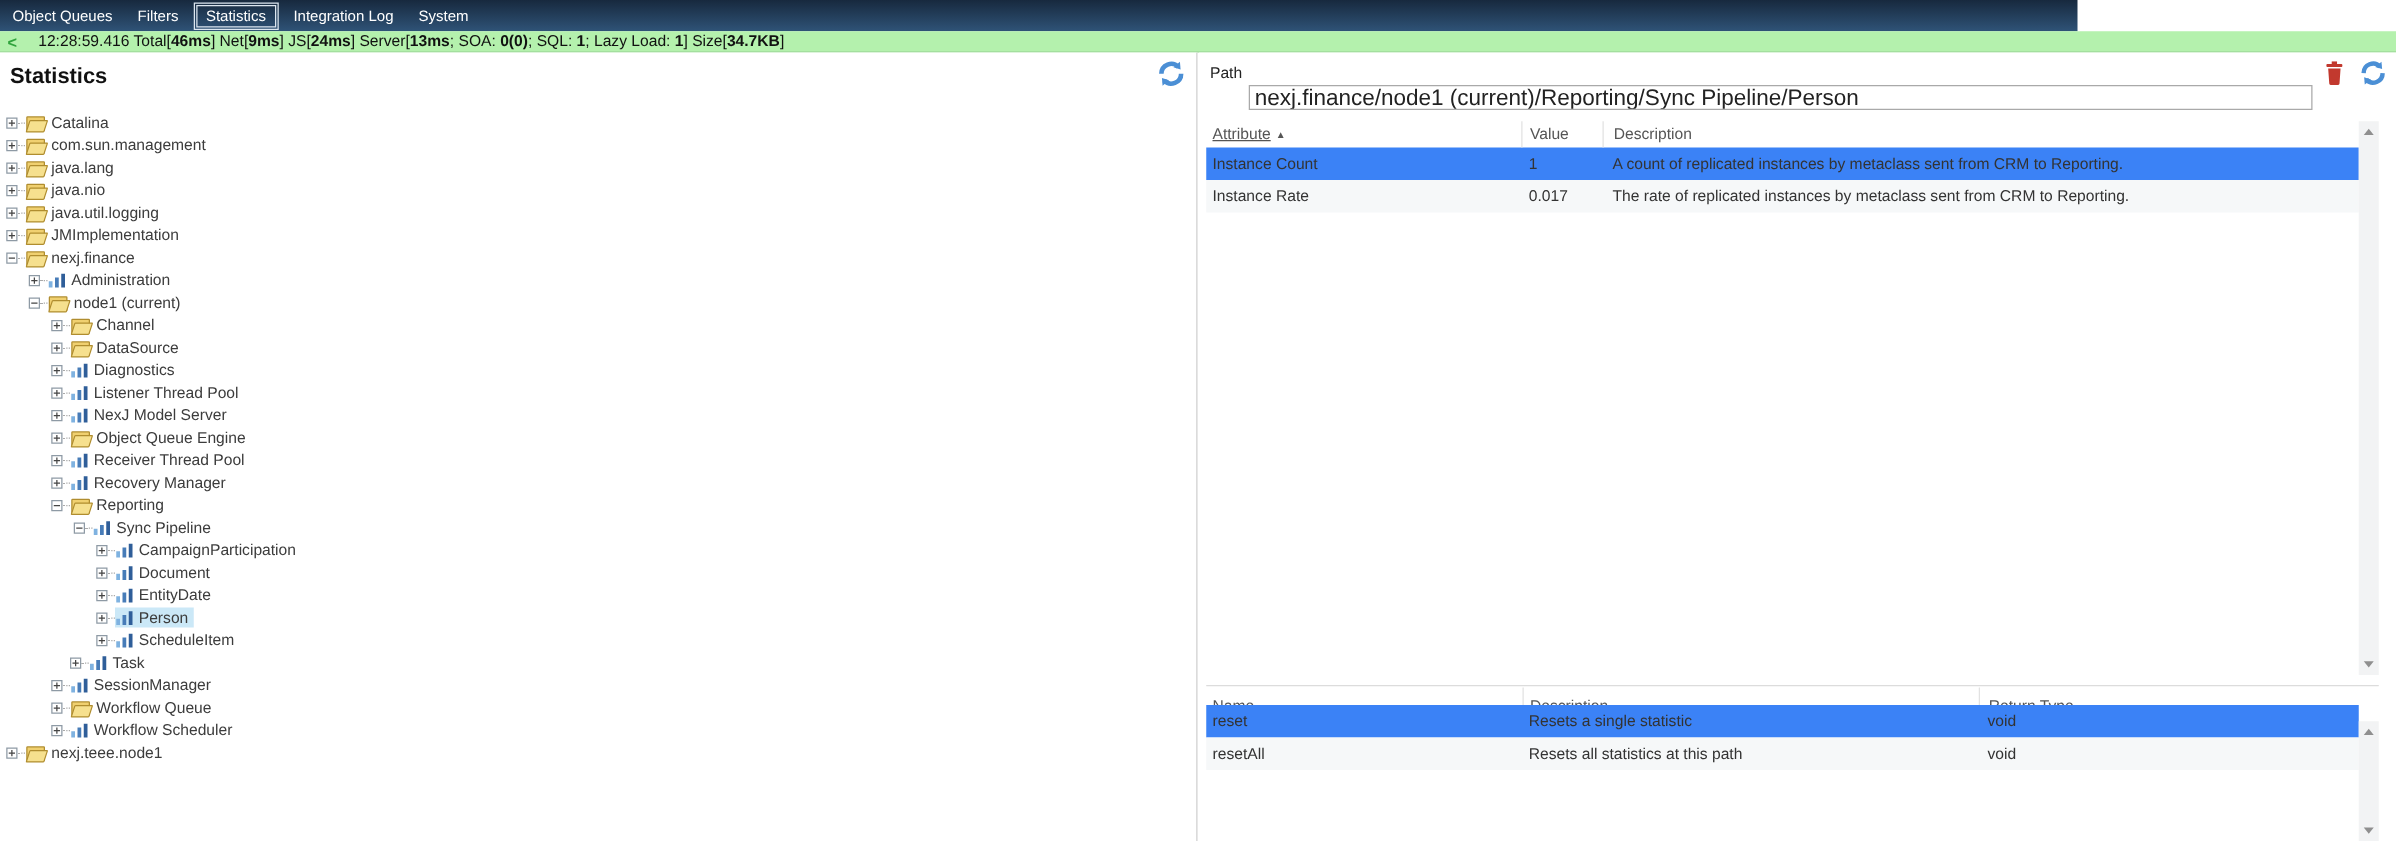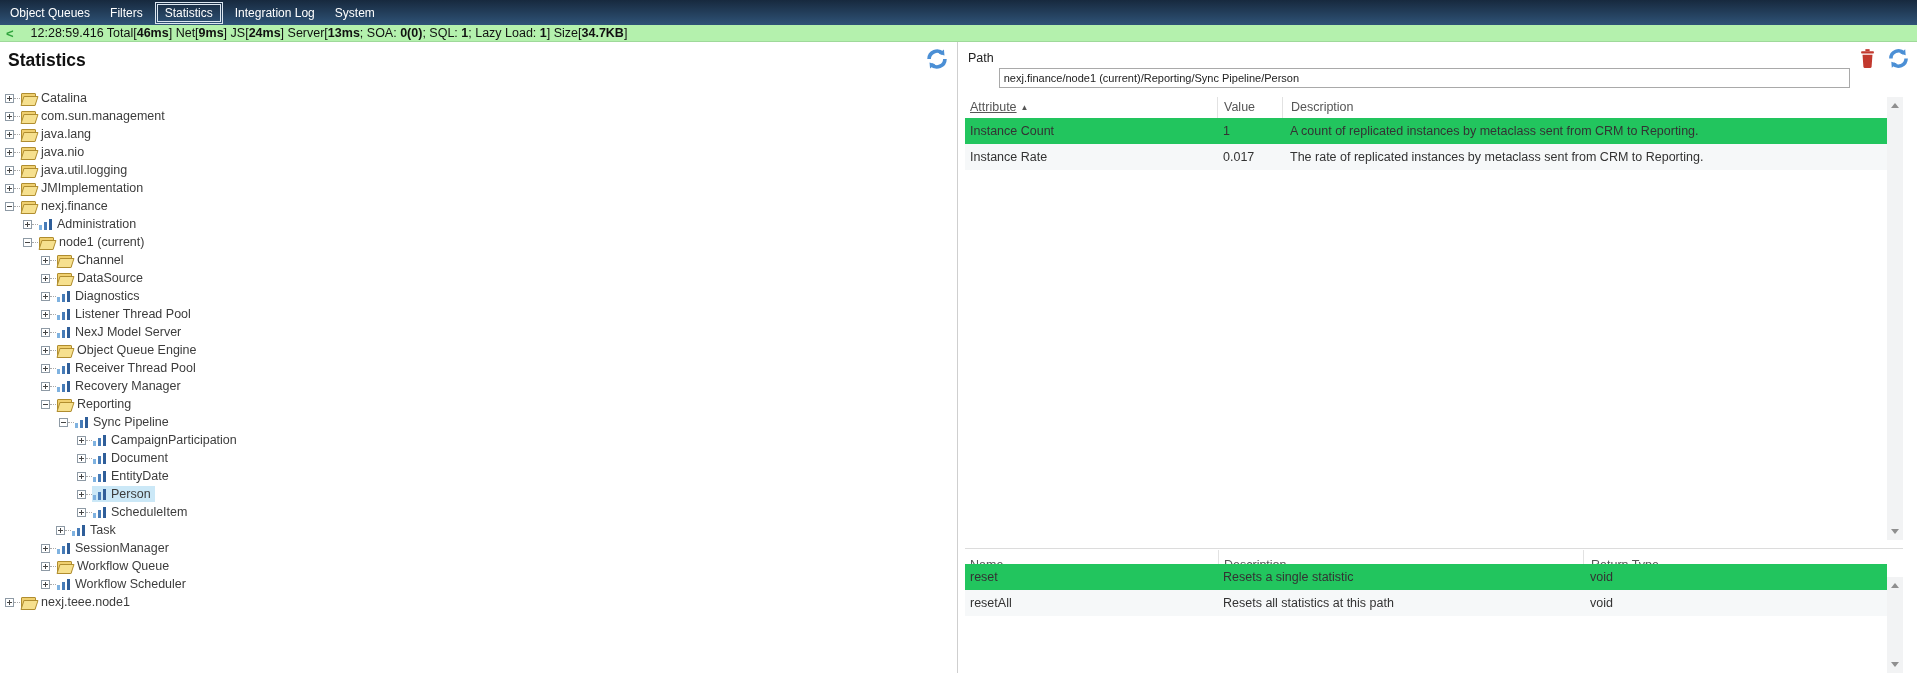--- a/index.html
+++ b/index.html
@@ -1,20 +1,20 @@
 <!DOCTYPE html>
 <html><head>
 <meta charset="utf-8">
 <style>
   * { box-sizing: border-box; margin: 0; padding: 0; }
   html,body { width:1917px; height:673px; overflow:hidden; background:#fff;
     font-family:"Liberation Sans","DejaVu Sans",sans-serif; }
 
   
-  .menubar { position:absolute; left:0; top:0; width:1917px; height:25px;
+  .menubar { position:absolute; left:0; top:0; width:1662px; height:25px;
     background:linear-gradient(#17293e,#2f5377); display:flex; align-items:center;
     color:#fff; font-size:12px; }
   .menu-item { padding:2px 10px; cursor:default; white-space:nowrap; }
   .menu-item.selected { border:1px solid #dce6f0; outline:1px solid #dce6f0;
     outline-offset:1px; margin:0 4px; padding:1px 7px; }
 
   
   .statusbar { position:absolute; left:0; top:25px; width:1917px; height:17px;
     background:#b4f1ad; border-bottom:1px solid #9fd99a; display:flex;
     align-items:center; font-size:12.5px; color:#111; }
@@ -57,40 +57,40 @@
   .icon-folder::after { content:''; position:absolute; left:1px; top:4px; width:13px;
     height:8px; background:#f6e08e; border:1px solid #b08d2f;
     transform:skewX(-18deg); border-radius:1px; }
   .tlabel { padding:0 1px; }
 
   
   .toolbar { position:absolute; left:0; top:3px; right:0; height:26px; display:flex;
     align-items:center; padding-left:9px; font-size:12.5px; color:#222; }
   .path-label { margin-right:5px; }
   .path-input { flex:1; height:20px; border:1px solid #a9a9a9; background:#fff;
-    font-size:11px; color:#222; padding:0 4px;
+    font-size:18px; color:#222; padding:0 4px;
     font-family:"Liberation Sans","DejaVu Sans",sans-serif;margin-top:40px; }
   .toolbar .icon-btn.trash { margin-left:9px; }
   .toolbar .icon-btn.refresh { margin-left:9px; margin-right:5px; }
 
   
   .attr-region { position:absolute; left:6px; top:55px; width:938px; height:443px; }
   .ops-region  { position:absolute; left:6px; top:506px; width:938px; height:125px;
     border-top:1px solid #dcdcdc; }
   .table-area { position:absolute; left:0; top:0; right:16px; bottom:0; }
   .ops-region .table-area { top:1px; }
   .thead { display:flex; color:#555; font-size:12.5px; }
   .attr-region .thead { height:21px; line-height:21px; }
   .ops-region .thead { height:14px; line-height:30px; }
   .hcell { overflow:hidden; white-space:nowrap; }
   .hcell .hlabel.underline { text-decoration:underline; }
   .sep { border-left:1px solid #e2e2e2; }
   .sort-arrow { font-size:8px; color:#555; margin-left:4px; vertical-align:1px; }
   .trow { display:flex; height:26px; line-height:26px; font-size:12.5px; color:#333; }
-  .row-blue { background:#22c55e; }
+  .row-blue { background:#3b82f6; }
   .row-alt { background:#f6f8f9; }
   .tcell { overflow:hidden; white-space:nowrap; }
   .col-a1 { width:252px; padding-left:5px; }
   .col-a2 { width:65px;  padding-left:6px; }
   .col-a3 { flex:1; padding-left:8px; }
   .col-o1 { width:253px; padding-left:5px; }
   .col-o2 { width:365px; padding-left:5px; }
   .col-o3 { flex:1; padding-left:7px; }
 
   

